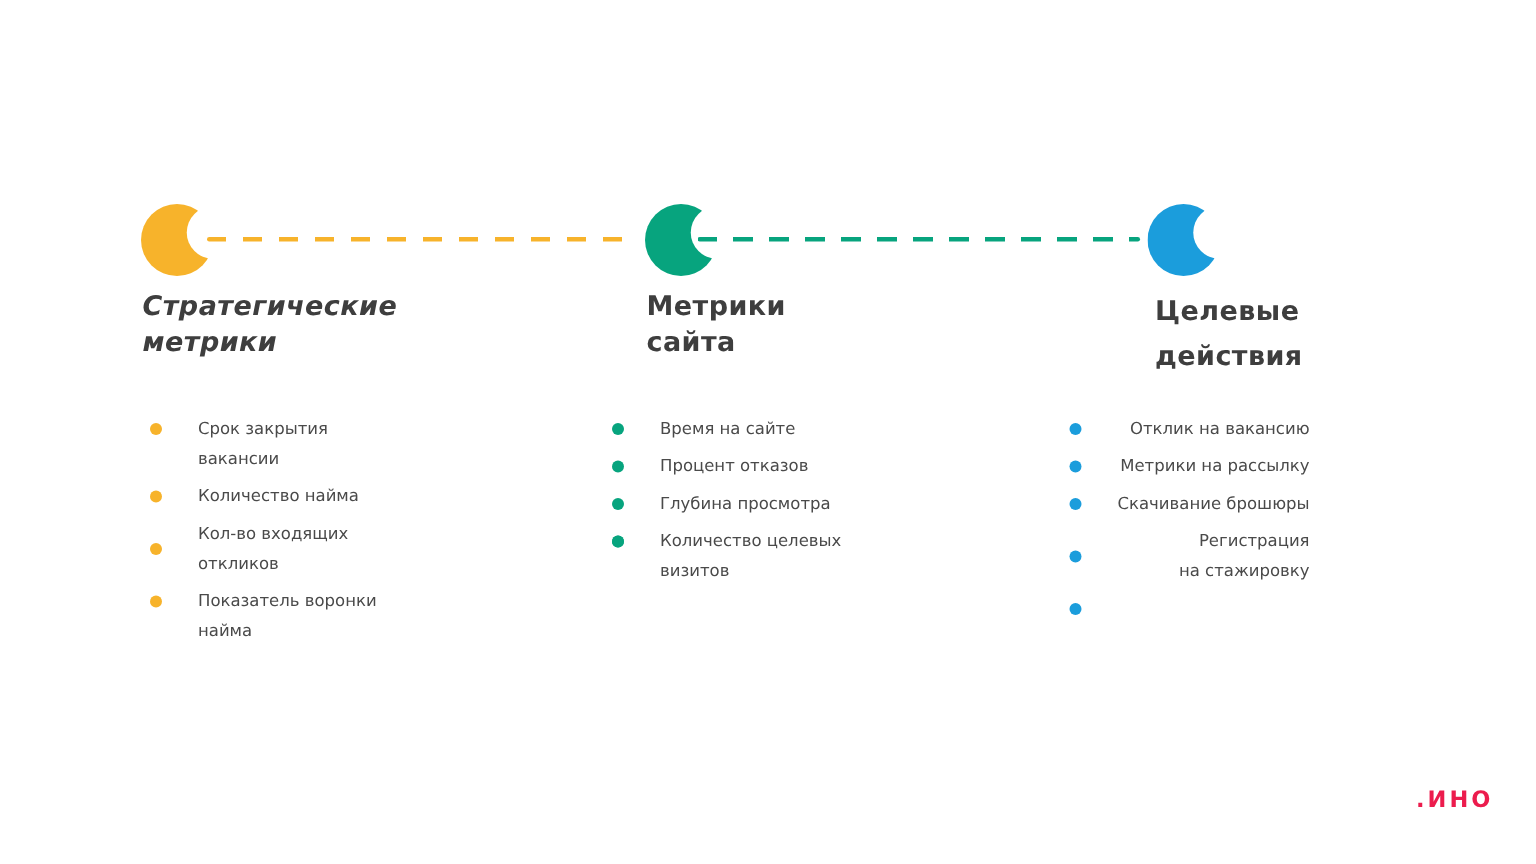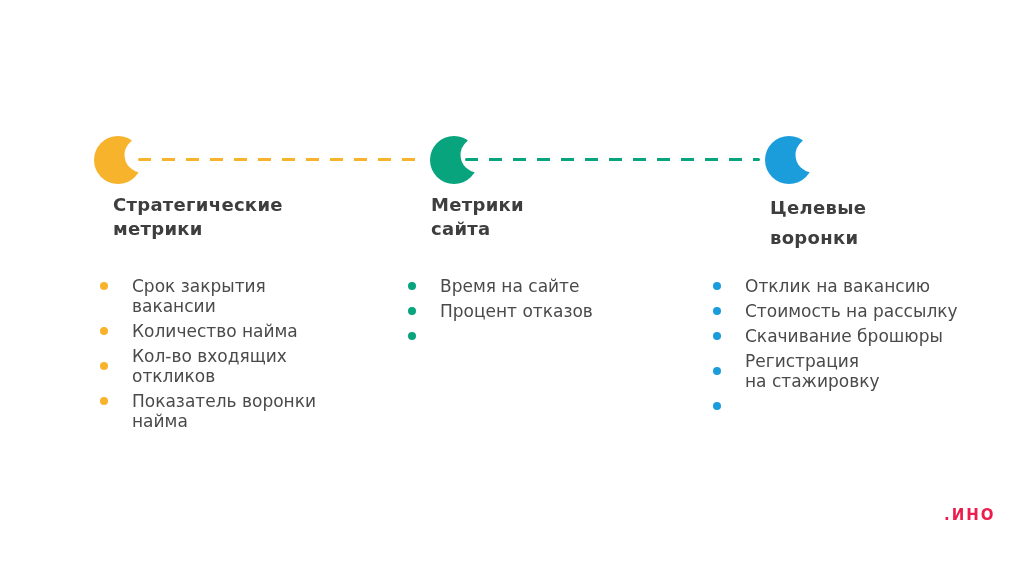--- a/index.html
+++ b/index.html
@@ -13,33 +13,33 @@
     background:repeating-linear-gradient(90deg,#F7B32B 0 13px,transparent 13px 24px);}
   .connector-green{left:465px;width:295px;
     background:repeating-linear-gradient(90deg,#07A47E 0 13px,transparent 13px 24px);}
   
   .moon{position:absolute;top:136px;width:48px;height:48px;}
   .moon svg{display:block;width:48px;height:48px;}
   .moon-1{left:94px;} .moon-2{left:430px;} .moon-3{left:765px;}
   
   .title{position:absolute;top:193px;margin:0;font-size:18px;font-weight:700;
     color:#3E3E3E;line-height:24px;white-space:pre-line;letter-spacing:0.3px;}
-  .title-1{left:113px;} .title-2{left:431px;} .title-3{left:770px;line-height:30px;}
+  .title-1{left:95px;font-style:italic;} .title-2{left:431px;} .title-3{left:770px;line-height:30px;}
   
   .list{position:absolute;top:276px;margin:0;padding:0;list-style:none;}
-  .list-1{left:100px;} .list-2{left:408px;} .list-3{left:713px;}
-  .item{position:relative;padding-left:32px;margin:0 0 5px 0;font-size:17px;
+  .list-1{left:100px;} .list-2{left:408px;} .list-3{left:713px;text-align:right;}
+  .item{position:relative;padding-left:32px;margin:0 0 5px 0;font-size:11px;
     line-height:20px;color:#4A4A4A;white-space:pre-line;}
   .dot{position:absolute;left:0;top:6px;width:8px;height:8px;border-radius:50%;}
   .dot-center .dot{top:50%;margin-top:-4px;}
   .c1 .dot{background:#F7B32B;}
   .c2 .dot{background:#07A47E;}
   .c3 .dot{background:#1B9DDC;}
   
-  .logo{position:absolute;left:944px;top:506px;font-size:15px;font-weight:700;
+  .logo{position:absolute;left:944px;top:524px;font-size:15px;font-weight:700;
     letter-spacing:2px;color:#EC1C4D;}
 </style>
 </head>
 <body>
 
 <div class="connector connector-yellow"></div>
 <div class="connector connector-green"></div>
 
 <div class="moon moon-1">
   <svg viewBox="0 0 48 48">
@@ -67,40 +67,43 @@
     </mask>
     <circle cx="24" cy="24" r="24" mask="url(#bite3)" fill="#1B9DDC"></circle>
   </svg>
 </div>
 
 <h2 class="title title-1">Стратегические
 метрики</h2>
 <h2 class="title title-2">Метрики
 сайта</h2>
 <h2 class="title title-3">Целевые
-воронки</h2>
+действия</h2>
 
 <ul class="list list-1 c1">
   <li class="item"><span class="dot"></span><span class="item-text">Срок закрытия
 вакансии</span></li>
   <li class="item"><span class="dot"></span><span class="item-text">Количество найма</span></li>
   <li class="item dot-center"><span class="dot"></span><span class="item-text">Кол-во входящих
 откликов</span></li>
   <li class="item"><span class="dot"></span><span class="item-text">Показатель воронки
 найма</span></li>
 </ul>
 
 <ul class="list list-2 c2">
   <li class="item"><span class="dot"></span><span class="item-text">Время на сайте</span></li>
   <li class="item"><span class="dot"></span><span class="item-text">Процент отказов</span></li>
+  <li class="item"><span class="dot"></span><span class="item-text">Глубина просмотра</span></li>
   <li class="item"><span class="dot"></span></li>
+  <li class="item"><span class="dot"></span><span class="item-text">Количество целевых
+визитов</span></li>
 </ul>
 
 <ul class="list list-3 c3">
   <li class="item"><span class="dot"></span><span class="item-text">Отклик на вакансию</span></li>
-  <li class="item"><span class="dot"></span><span class="item-text">Стоимость на рассылку</span></li>
+  <li class="item"><span class="dot"></span><span class="item-text">Метрики на рассылку</span></li>
   <li class="item"><span class="dot"></span><span class="item-text">Скачивание брошюры</span></li>
   <li class="item dot-center"><span class="dot"></span><span class="item-text">Регистрация
 на стажировку</span></li>
   <li class="item"><span class="dot"></span></li>
 </ul>
 
 <div class="logo">.ИНО</div>
 
 </body></html>

